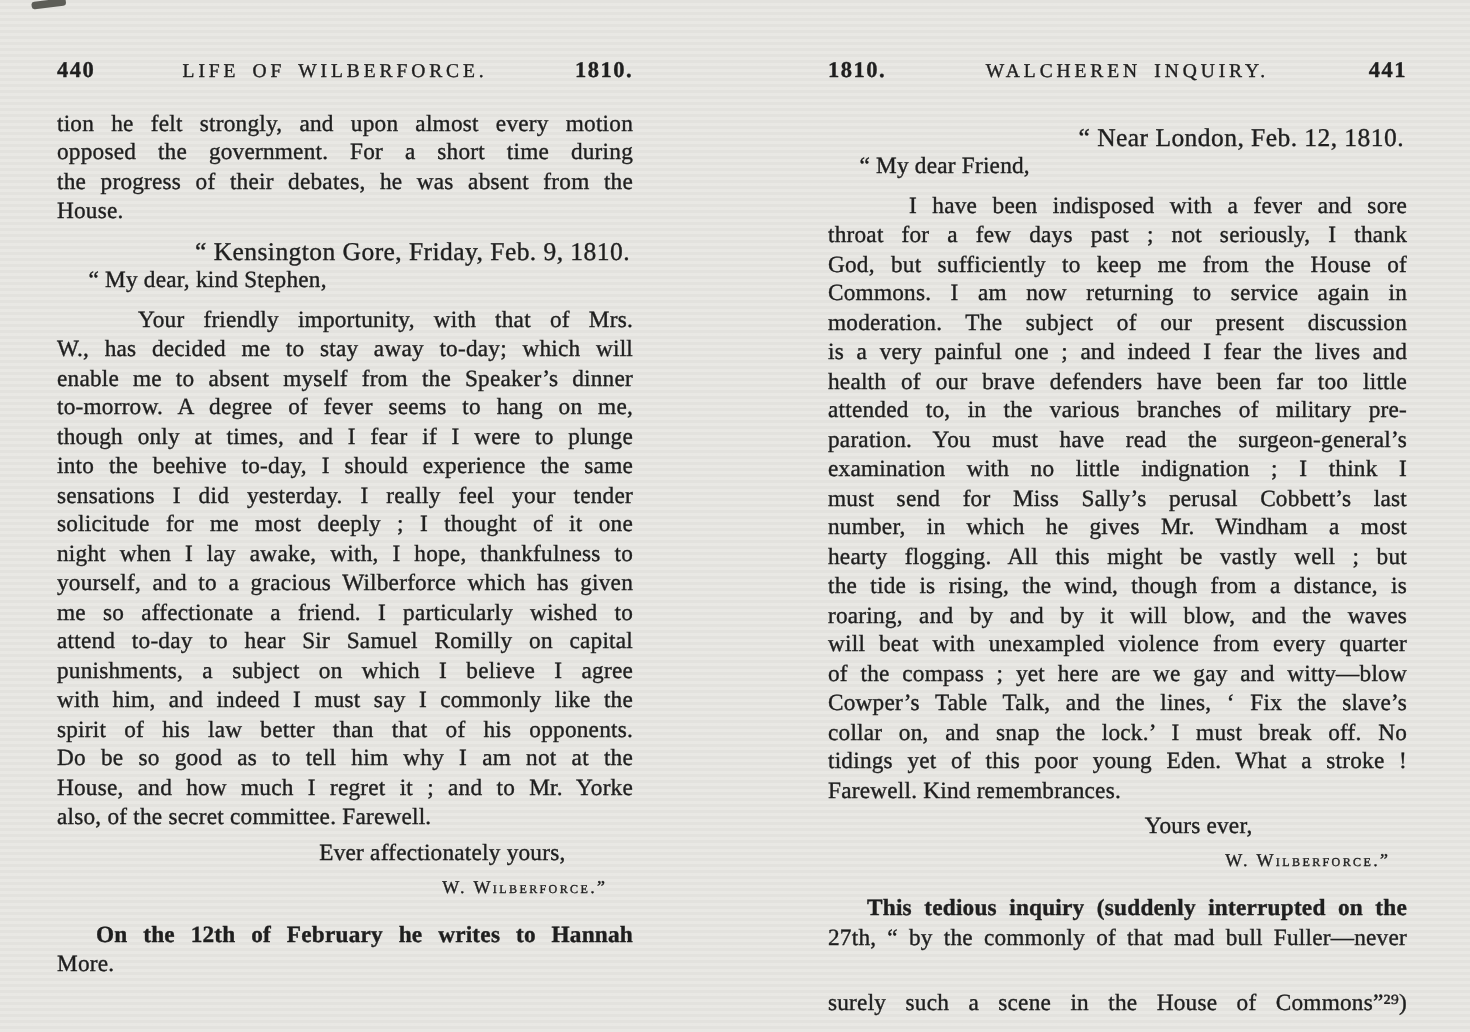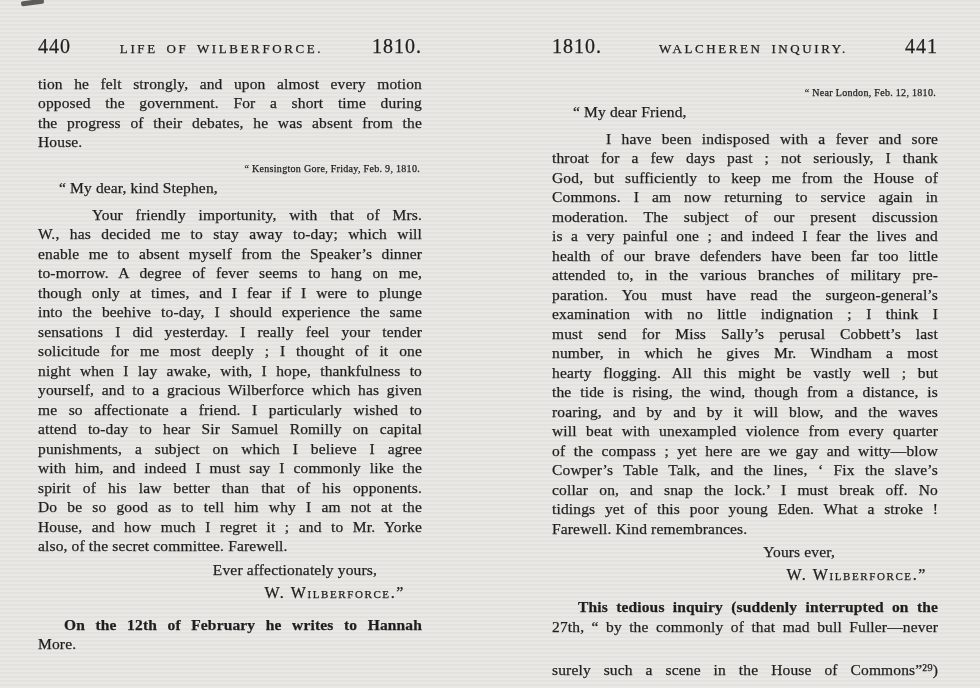--- a/index.html
+++ b/index.html
@@ -54,41 +54,42 @@
   .page.left  { left: 38px;  width: 384px; padding-top: 37px; }
   .page.right { left: 552px; width: 386px; padding-top: 37px; }
 
   .running-head {
     display: flex;
     justify-content: space-between;
     align-items: baseline;
     margin-bottom: 15px;
   }
   .running-head .pagenum {
-    font-size: 20px;
+    font-size: 15px;
     letter-spacing: 1px;
+    font-weight: bold;
   }
   .running-head .head-title {
     font-size: 13px;
     letter-spacing: 2.6px;
     word-spacing: 3px;
   }
 
   .tline {
     text-align: justify;
     text-align-last: justify;
   }
   .para .tline:last-child { text-align-last: left; }
   .para.keep-just .tline:last-child { text-align-last: justify; margin-top: 24px; }
   .letter  .tline:first-child { text-indent: 54px; }
   .closing .tline:first-child { text-indent: 26px; font-weight: bold; }
 
   .dateline {
     text-align: right;
-    font-size: 10px;
+    font-size: 17px;
     letter-spacing: 0.3px;
     padding-right: 2px;
   }
   .left  .dateline { margin-top: 7px; }
   .right .dateline { margin-top: 24px; }
 
   .salutation {
     padding-left: 21px;
     margin-bottom: 7px;
   }
@@ -97,21 +98,21 @@
   .valediction {
     text-align: right;
     margin-top: 3px;
     line-height: 22px;
   }
   .signature {
     text-align: right;
     line-height: 23px;
     font-variant: small-caps;
     letter-spacing: 1.6px;
-    font-size: 16px;
+    font-size: 12px;
   }
   .left  .valediction { padding-right: 45px; }
   .left  .signature   { padding-right: 17px; }
   .right .valediction { padding-right: 103px; }
   .right .signature   { padding-right: 11px; }
 
   .closing { margin-top: 11px; }
 
   .footnote {
     text-align: center;

